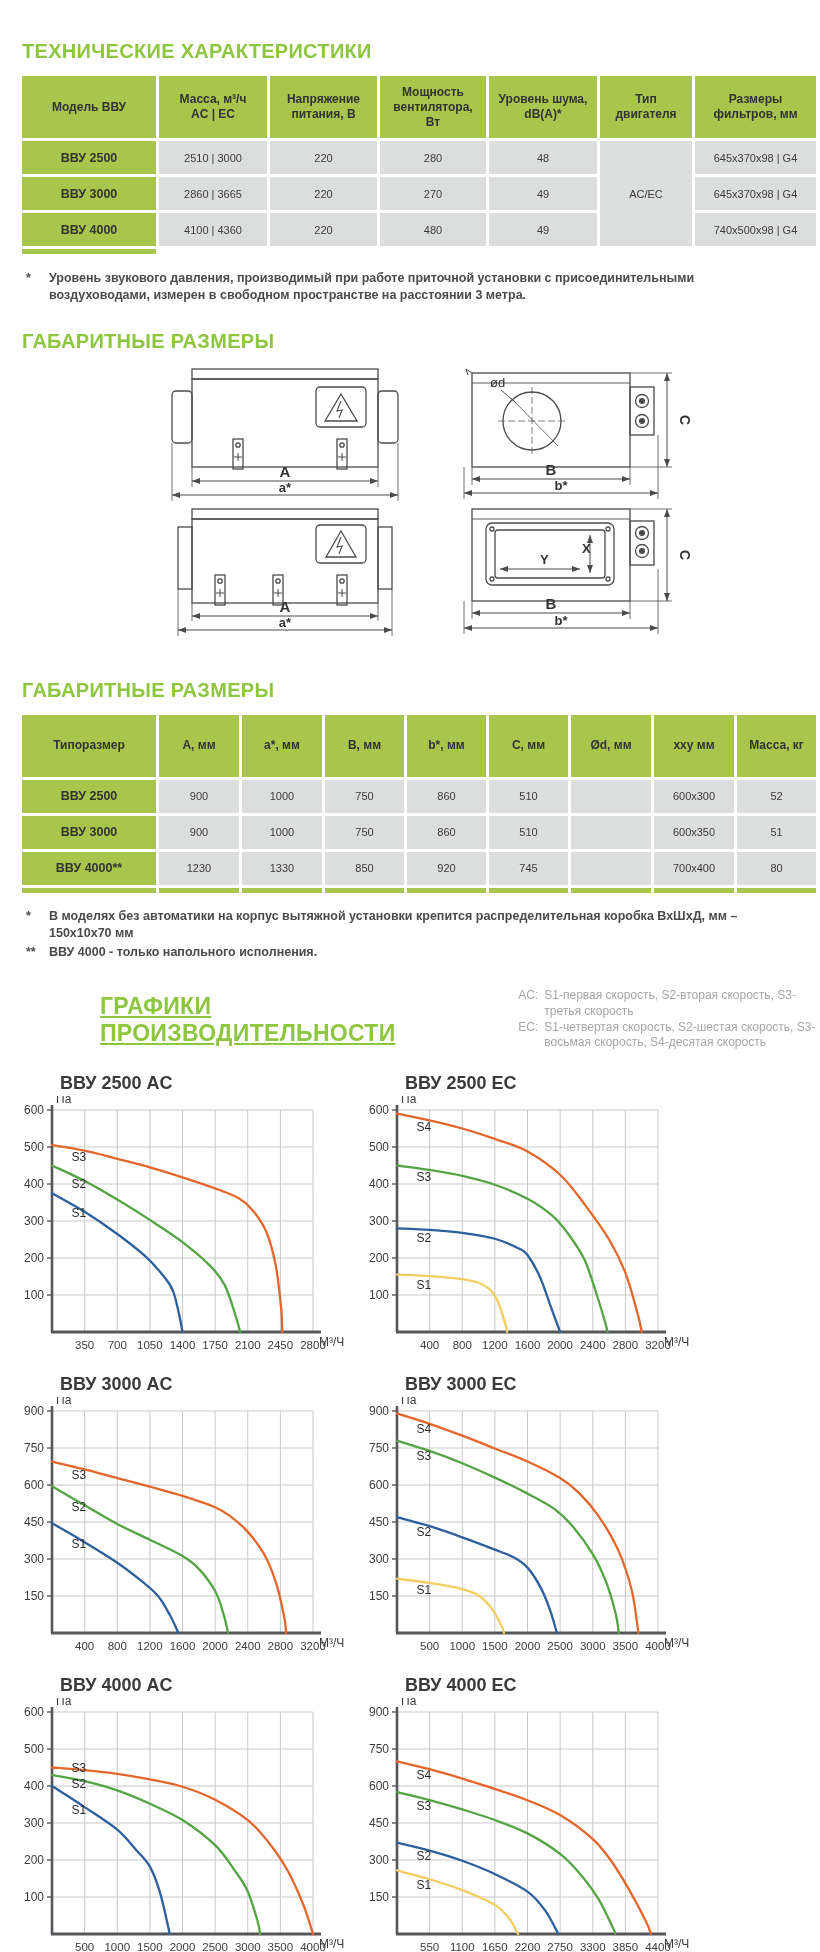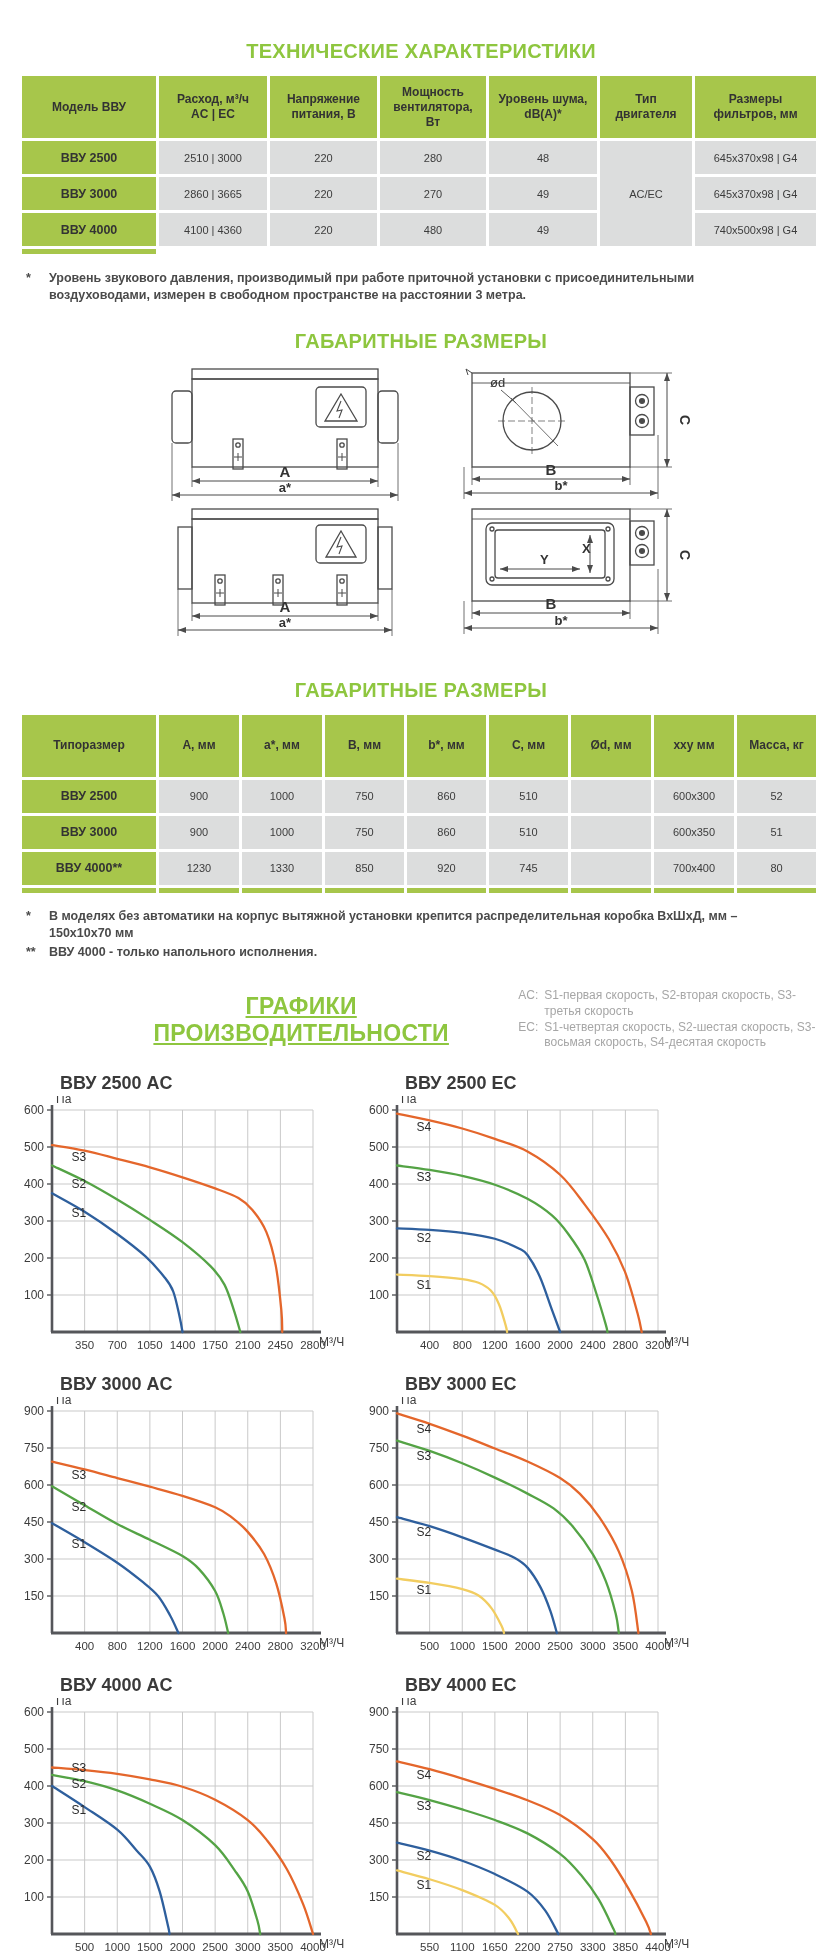--- a/index.html
+++ b/index.html
@@ -1,18 +1,18 @@
 <!DOCTYPE html>
 <html><head>
 <meta charset="utf-8">
 <style>
   html,body{margin:0;padding:0;background:#ffffff;}
   body{font-family:"Liberation Sans",sans-serif;color:#3c3c3c;}
   .page{width:820px;min-height:1952px;box-sizing:border-box;padding-top:40px;overflow:hidden;}
-  .sec-title{color:#8ec63f;font-weight:bold;font-size:20px;margin:0 0 10px 22px;letter-spacing:.3px;text-align:center;}
+  .sec-title{color:#8ec63f;font-weight:bold;font-size:20px;margin:0 0 10px 22px;letter-spacing:.3px;}
   table.data{border-collapse:separate;border-spacing:3px;margin-left:19px;table-layout:fixed;}
   table.data th{background:#a7c64b;color:#333;font-size:12px;font-weight:bold;white-space:pre-line;
     text-align:center;vertical-align:middle;height:58px;padding:2px 3px;line-height:1.25;}
   table.data td{background:#dcdddd;font-size:11px;text-align:center;vertical-align:middle;height:31px;padding:1px 2px;}
   table.data td.label{background:#a7c64b;font-weight:bold;font-size:12.5px;color:#333;margin-left:8px;}
   table.data td.strip{height:5px;background:#a7c64b;padding:0;}
   table.data td.blank{height:5px;background:transparent;padding:0;}
   .fn{display:flex;gap:8px;margin:13px 0 0 26px;font-size:12.5px;font-weight:bold;color:#4a4a4a;line-height:1.35;}
   .fn .mark{min-width:15px;}
   .fn .txt{max-width:690px;}
@@ -40,21 +40,21 @@
         <col style="width:108px">
         <col style="width:107px">
         <col style="width:106px">
       <col style="width:108px">
         <col style="width:92px">
         <col style="width:121px">
     </colgroup>
     <thead>
       <tr>
         <th>Модель ВВУ</th>
-        <th>Расход, м³/ч
+        <th>Масса, м³/ч
 AC | EC</th>
         <th>Напряжение
 питания, В</th>
         <th>Мощность
 вентилятора,
 Вт</th>
         <th>Уровень шума,
 dB(A)*</th>
         <th>Тип
 двигателя</th>

